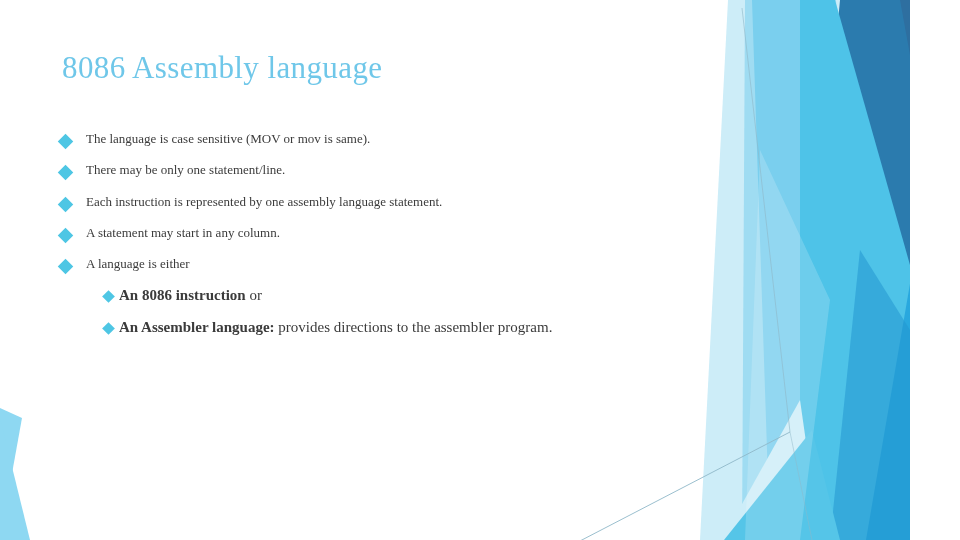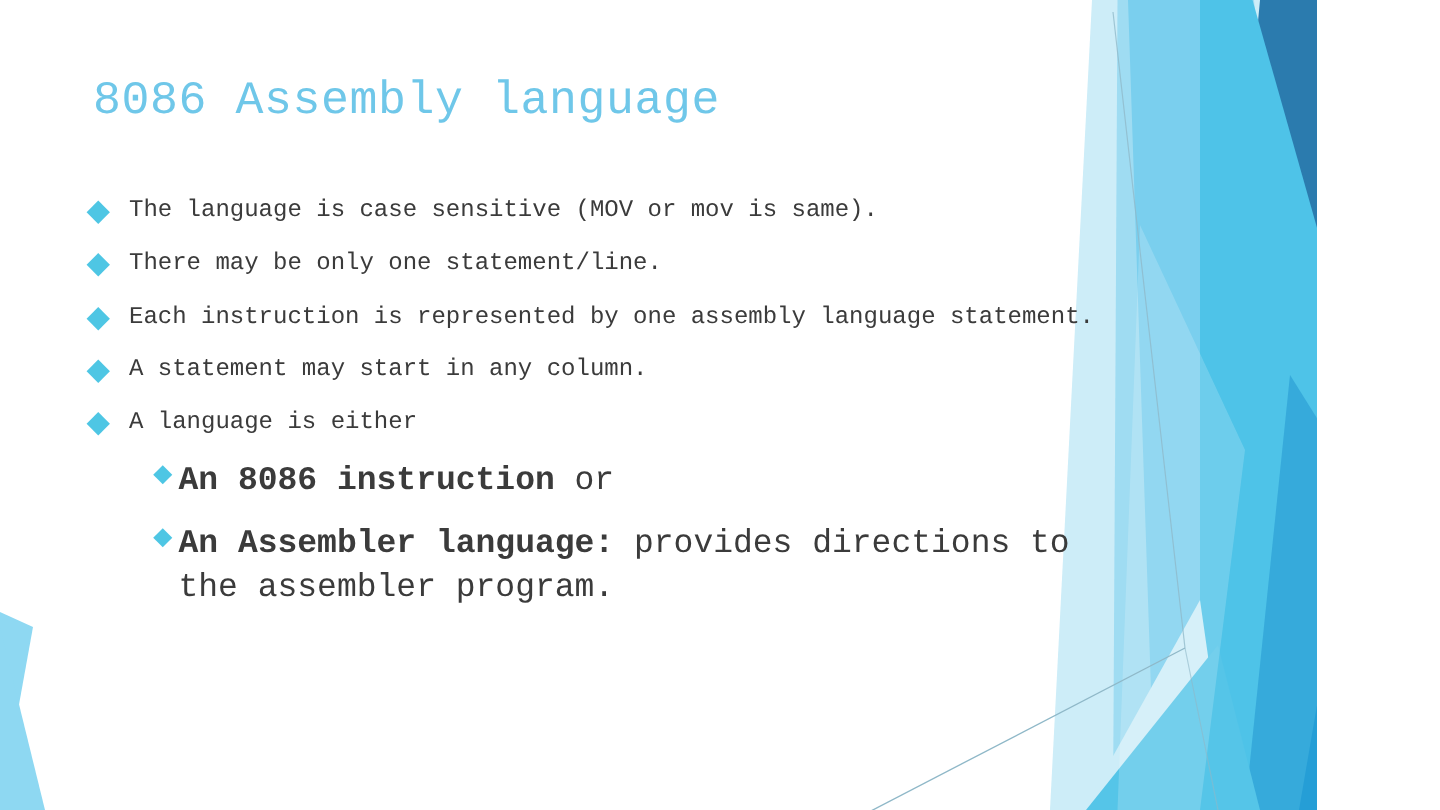--- a/index.html
+++ b/index.html
@@ -7,21 +7,22 @@
     margin: 0;
     padding: 0;
     background: #ffffff;
   }
   #slide {
     position: relative;
     width: 878px;
     height: 540px;
     background: #ffffff;
     overflow: hidden;
-    font-family: Liberation Mono, monospace;
+    font-family: Liberation Serif, serif;
+    padding-left: 32px;
   }
 
   
   #art-right, #art-left {
     position: absolute;
     top: 0;
     left: 0;
     width: 960px;
     height: 540px;
     pointer-events: none;
@@ -72,25 +73,25 @@
     height: 9px;
     margin-top: 6px;
     margin-right: 6px;
   }
 
   .bullet-text {
     color: #3B3B3B;
     line-height: 1.33;
   }
   .lvl1 .bullet-text {
-    font-size: 16px;
+    font-size: 13px;
     font-weight: 400;
   }
   .lvl2 .bullet-text {
-    font-size: 22px;
+    font-size: 15px;
     font-weight: 400;
   }
   .bullet-text .b { font-weight: 700; }
 
   
   #hairline {
     position: absolute;
     left: 0; top: 0;
     width: 960px; height: 540px;
     pointer-events: none;

